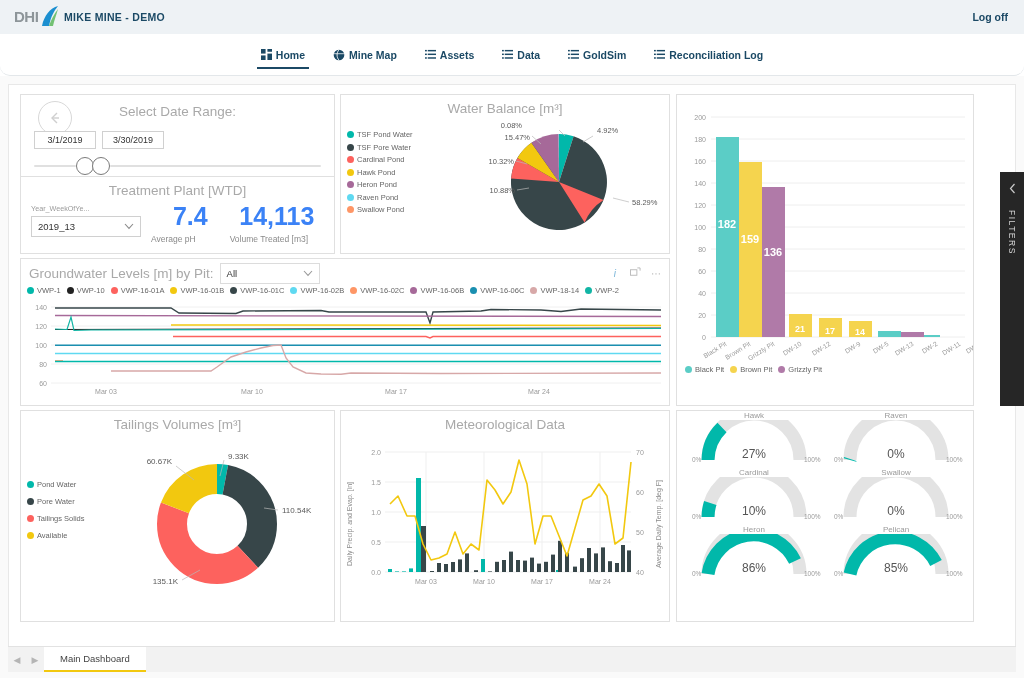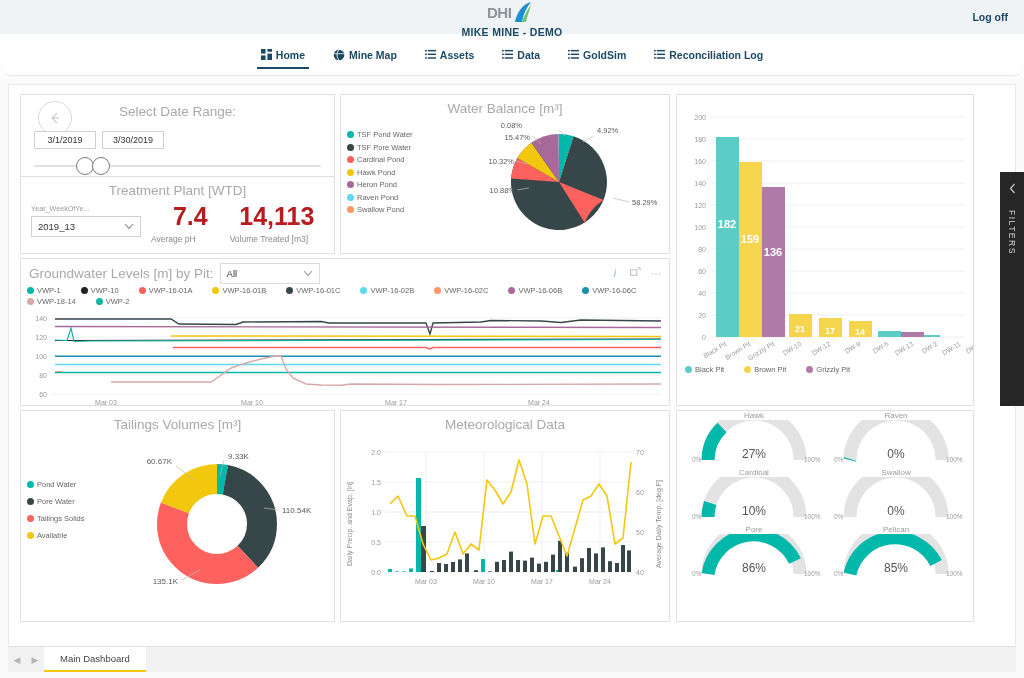--- a/index.html
+++ b/index.html
@@ -6,21 +6,21 @@
   html, body {
     width: 1024px; height: 678px;
     font-family: "Liberation Sans", sans-serif;
     background: #ffffff;
     overflow: hidden;
   }
   
   .topbar {
     height: 34px; background: #eef2f5;
     display: flex; align-items: center;
-    padding: 0 14px; position: relative; flex-direction: column;
+    padding: 0 14px; position: relative;
   }
   .logo { width: 40px; height: 26px; position: relative; margin-right: 10px; }
   .logo-text {
     font-size: 15px; font-weight: bold; color: #8d9599;
     letter-spacing: -0.5px; line-height: 26px;
   }
   .app-title {
     font-size: 10.5px; font-weight: bold; color: #1b4965;
     letter-spacing: 0.3px;
   }
@@ -58,42 +58,42 @@
   .panel {
     position: absolute; background: #fff; border: 1px solid #e0e0e0;
   }
   .panel-title {
     text-align: center; color: #a9a9a9; font-size: 13.5px;
     padding-top: 6px; font-weight: normal;
   }
   .tiny { font-size: 7.2px; color: #9a9a9a; }
   .axis-lbl { font-size: 7px; fill: #999; }
   .legend-row {
-    display: flex; flex-wrap: wrap; align-items: flex-end; gap: 2px 20px;
+    display: flex; flex-wrap: wrap; align-items: flex-end; gap: 2px 6px;
   }
   .lg { display: inline-flex; align-items: center; gap: 3px; font-size: 7.5px; color: #666; }
   .dot { width: 7px; height: 7px; border-radius: 50%; display: inline-block; }
   
   .date-box {
     border: 1px solid #d0d0d0; background: #fff;
     font-size: 9px; color: #333; padding: 3px 6px; min-width: 62px;
     text-align: center;
   }
   .circ-back {
     width: 34px; height: 34px; border-radius: 50%;
     border: 1.5px solid #d8d8d8; display: flex;
     align-items: center; justify-content: center; color: #c5c5c5;
   }
   .slider-track { height: 2px; background: #e0e0e0; flex: 1; border-radius: 2px; }
   .handle {
     width: 18px; height: 18px; border-radius: 50%;
     border: 1.5px solid #7a7a7a; background: #fff;
   }
   
-  .kpi-num { font-size: 25px; font-weight: bold; color: #b91c1c; text-align: center; line-height: 1; }
+  .kpi-num { font-size: 25px; font-weight: bold; color: #3b82f6; text-align: center; line-height: 1; }
   .kpi-lbl { font-size: 8.5px; color: #8a8a8a; text-align: left; margin-top: 5px; }
   .select-box {
     border: 1px solid #d0d0d0; font-size: 9.5px; color: #333;
     padding: 4px 6px; display: flex; justify-content: space-between;
     align-items: center; width: 110px;
   }
   
   .filters {
     position: absolute; right: 0; top: 96px; width: 24px; height: 234px;
     background: #262626; color: #d5d5d5;
@@ -692,21 +692,21 @@
         <div class="tiny" style="font-size:8px;">Swallow</div>
         <svg width="140" height="44" viewBox="0 0 140 44">
           <path d="M24 40 A46 46 0 0 1 116 40" stroke="#e3e3e3" stroke-width="13" fill="none"></path>
           <text x="70" y="38" text-anchor="middle" style="font-size:12px;fill:#555">0%</text>
           <text x="8" y="42" style="font-size:6.5px;fill:#9a9a9a">0%</text>
           <text x="120" y="42" style="font-size:6.5px;fill:#9a9a9a">100%</text>
         </svg>
       </div>
 
       <div style="text-align:center;">
-        <div class="tiny" style="font-size:8px;">Pore</div>
+        <div class="tiny" style="font-size:8px;">Heron</div>
         <svg width="140" height="44" viewBox="0 0 140 44">
           <path d="M24 40 A46 46 0 0 1 116 40" stroke="#e3e3e3" stroke-width="13" fill="none"></path>
           <path d="M24 40 A46 46 0 0 1 111 27" stroke="#01b8aa" stroke-width="13" fill="none"></path>
           <text x="70" y="38" text-anchor="middle" style="font-size:12px;fill:#555">86%</text>
           <text x="8" y="42" style="font-size:6.5px;fill:#9a9a9a">0%</text>
           <text x="120" y="42" style="font-size:6.5px;fill:#9a9a9a">100%</text>
         </svg>
       </div>
 
       <div style="text-align:center;">

